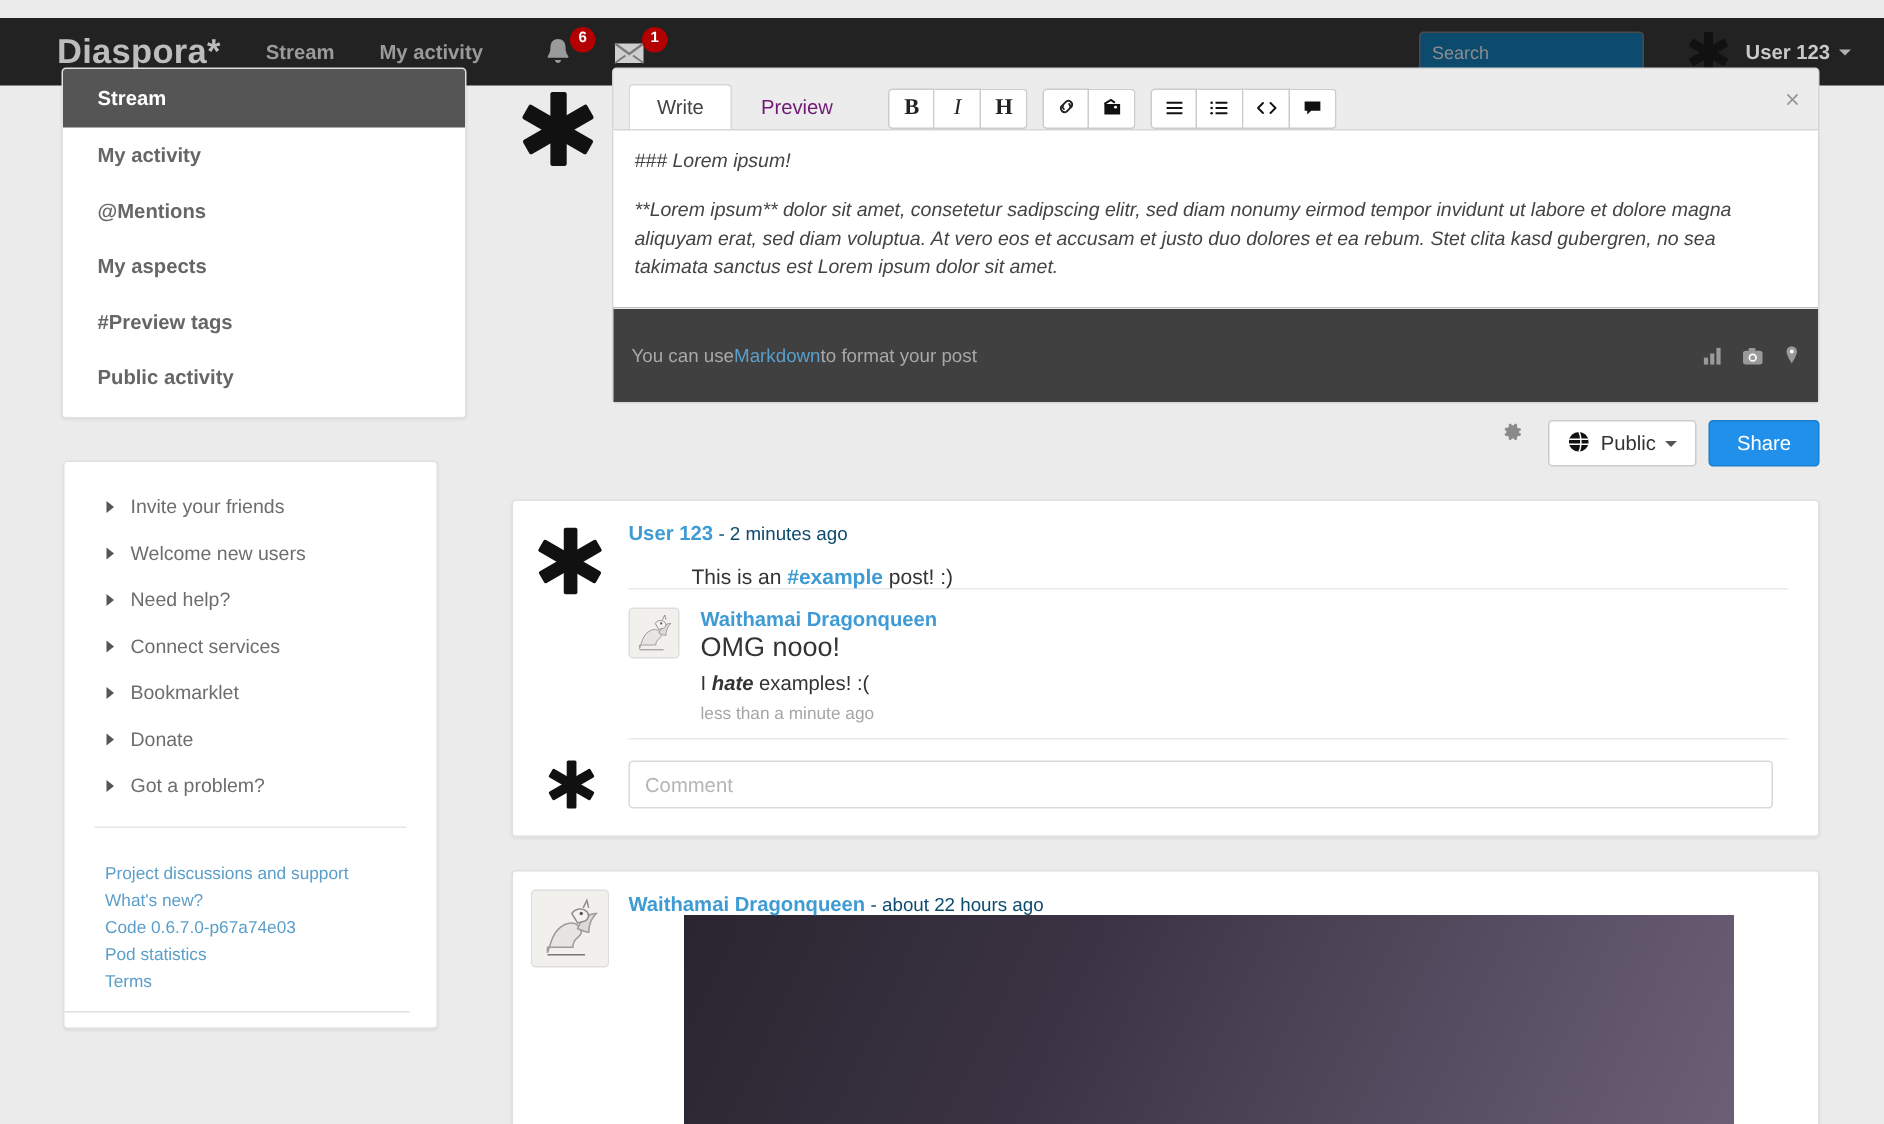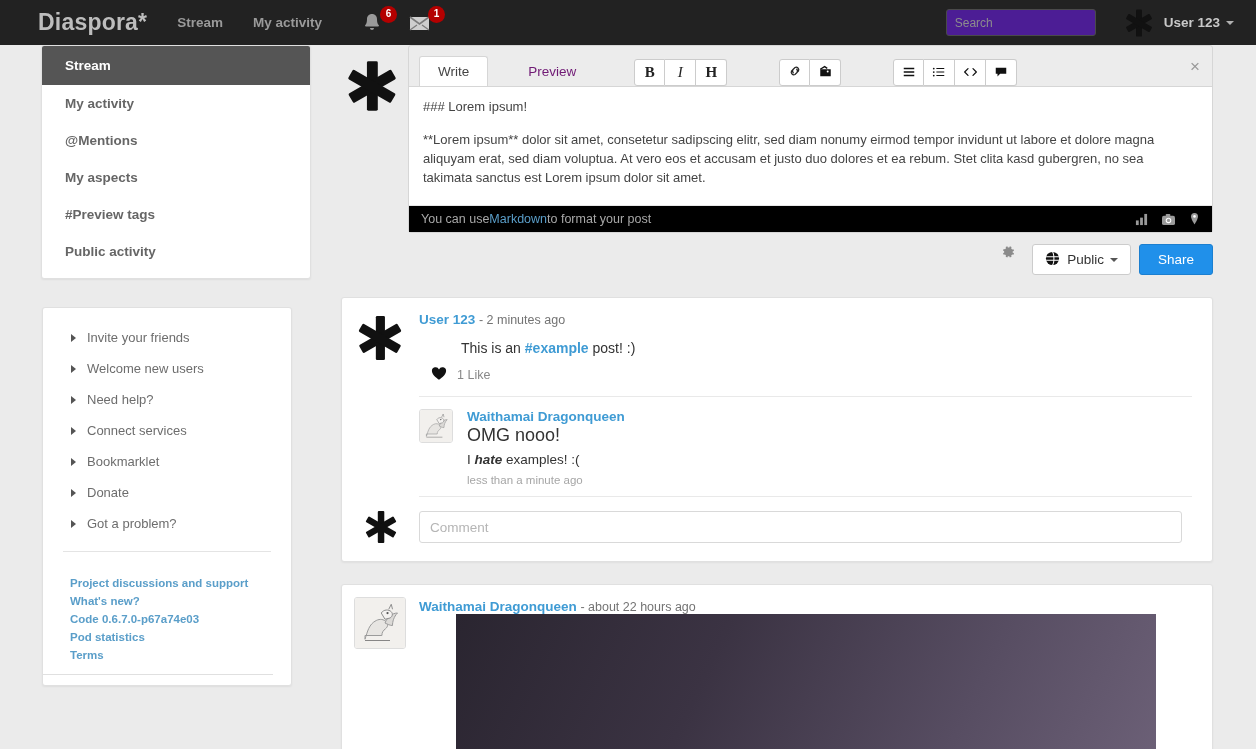--- a/index.html
+++ b/index.html
@@ -9,21 +9,21 @@
     width: 1256px; height: 749px;
     overflow: hidden;
     background: #ebebeb;
     font-family: "Liberation Sans", sans-serif;
     font-size: 13px;
     color: #333;
   }
 
   
   .header {
-    position: absolute; top: 0; left: 0;
+    position: absolute; top: 12px; left: 0;
     width: 1256px; height: 45px;
     background: #222;
     display: flex; align-items: center;
   }
   .brand {
     color: #bdbdbd;
     font-size: 23px;
     font-weight: bold;
     margin-left: 38px;
     letter-spacing: 0.2px;
@@ -60,21 +60,21 @@
     border-radius: 9px;
     padding: 0 3px;
   }
   .header-right {
     margin-left: auto;
     display: flex; align-items: center;
     margin-right: 22px;
   }
   .search-box {
     width: 150px; height: 27px;
-    background: #4c1d95;
+    background: #0c4a6e;
     border: 1px solid #4a4a4a;
     border-radius: 3px;
     color: #aaa;
     font-size: 12px;
     padding: 0 8px;
     outline: none;
     font-family: "Liberation Sans", sans-serif;
   }
   .search-box::placeholder { color: #8d8d8d; }
   .user-menu {
@@ -158,21 +158,20 @@
   .heart-small { color: #777; }
 
   .footer-links { margin-top: 22px; padding-left: 27px; width: 250px; }
   .footer-link {
     display: block;
     color: #5a9ec9;
     font-size: 11.5px;
     line-height: 18px;
     text-decoration: none;
     cursor: pointer;
-    font-weight: bold;
   }
   .footer-hr { height: 1px; background: #e0e0e0; margin: 10px 9px 0 0; width: 230px; }
 
   
   .main { position: absolute; left: 341px; top: 0; width: 872px; }
 
   
   .publisher-wrap { position: relative; }
   .pub-avatar {
     position: absolute; left: 0; top: 10px;
@@ -185,21 +184,20 @@
     background: #ececec;
     border: 1px solid #d6d6d6;
     border-radius: 3px;
     padding: 0;
   }
   .pub-top {
     display: flex; align-items: flex-end;
     padding: 8px 10px 0 10px;
     position: relative;
     height: 40px;
-    gap: 21px;
   }
   .tab {
     padding: 7px 18px 7px 18px;
     font-size: 13.5px;
     border: 1px solid transparent;
     border-bottom: none;
     border-radius: 3px 3px 0 0;
     cursor: pointer;
     color: #701a75;
     background: transparent;
@@ -231,32 +229,33 @@
   .fbtn.head { font-weight: bold; font-family: "Liberation Serif", serif; font-size: 15px;}
   .close-x {
     position: absolute; right: 12px; top: 14px;
     color: #999; font-size: 17px; cursor: pointer; line-height: 14px;
   }
   .pub-body {
     background: #fff;
     border-top: 1px solid #d6d6d6;
     padding: 10px 16px 4px 14px;
     min-height: 100px;
+    font-style: italic;
   }
   .mdline {
     font-size: 13px;
     color: #444;
     line-height: 19px;
     margin: 0 0 14px 0;
   }
   .pub-hint {
-    background: #000000;
+    background: #404040;
     border-top: 1px solid #e7e7e7;
     display: flex; align-items: center;
-    padding: 6px 12px;
+    padding: 24px 12px;
     font-size: 12.5px;
     color: #a8a8a8;
   }
   .pub-hint a { color: #5a9ec9; text-decoration: none; cursor: pointer; }
   .hint-icons { margin-left: auto; display: flex; align-items: center; gap: 13px; color: #9a9a9a; }
   .hint-icons svg { display: block; cursor: pointer; }
 
   .pub-actions {
     margin-left: 67px; width: 805px;
     display: flex; justify-content: flex-end;
@@ -296,21 +295,21 @@
     width: 872px;
     background: #fff;
     border: 1px solid #e0e0e0;
     border-radius: 3px;
     box-shadow: 0 1px 2px rgba(0,0,0,0.05);
     padding: 14px 10px 0 0;
     position: relative;
   }
   .post-inner { margin-left: 77px; padding-right: 10px; }
   .post-author { color: #3f9bd4; font-size: 13.5px; font-weight: bold; text-decoration: none; cursor: pointer; }
-  .post-time { color: #737373; font-size: 12.5px; margin-top: 40px; }
+  .post-time { color: #0c4a6e; font-size: 12.5px; margin-top: 40px; }
   .post-text { font-size: 14px; color: #333; margin-top: 13px; margin-left: 42px; }
   .hashtag { color: #3f9bd4; font-weight: bold; text-decoration: none; cursor: pointer; }
   .post-meta { margin-top: 13px; font-size: 11.5px; color: #9b9b9b; }
   .post-meta a { color: #5a9ec9; text-decoration: none; cursor: pointer; }
   .likes-row { display: flex; align-items: center; margin-top: 10px; padding-left: 12px; padding-bottom: 12px; }
   .heart-ico { margin-right: 10px; cursor: pointer; }
   .likes-count { font-size: 12.5px; color: #888; cursor: pointer; }
 
   .divider { height: 1px; background: #e9e9e9; margin-left: 77px; margin-right: 10px; }
 
@@ -625,28 +624,20 @@
         <div class="post-inner">
           <div>
             <a class="post-author">User 123</a>
             <span class="post-time">- 2 minutes ago</span>
           </div>
           <div class="post-text">
             <span>This is an </span><a class="hashtag">#example</a><span> post! :)</span>
           </div>
         </div>
 
-        <div class="likes-row" style="margin-left:77px">
-          <span class="heart-ico">
-            <svg width="16" height="15" viewBox="0 0 18 16">
-                <path d="M9 15S1 10 1 5.2A4.2 4.2 0 0 1 9 3.4 4.2 4.2 0 0 1 17 5.2C17 10 9 15 9 15z" fill="#111"></path>
-              </svg>
-          </span>
-          <span class="likes-count">1 Like</span>
-        </div>
 
         <div class="divider"></div>
 
         <div class="comment">
           <div class="cmt-avatar">
             <svg class="dragon-sm" viewBox="0 0 40 40" preserveAspectRatio="none">
               <rect width="40" height="40" fill="#f2f0ed"></rect>
               <path d="M8 33c2-6 3-12 9-15 3-1.5 6-1 8 1 1.5 1.6 1.5 4-.5 5.5-2 1.5-3 3-3 5.5H8z" fill="#e7e5e2" stroke="#9b9b9b" stroke-width="0.8"></path>
               <path d="M24 20c2-5 6-8 10-8-3 3-4 7-4 10-2 0-4-1-6-2z" fill="#dcdad7" stroke="#9b9b9b" stroke-width="0.8"></path>
               <path d="M21 12c2-3 6-3 8-1 1.5 1.5 1 4-1 5l-4 1z" fill="#f4f2f0" stroke="#8e8e8e" stroke-width="0.8"></path>

